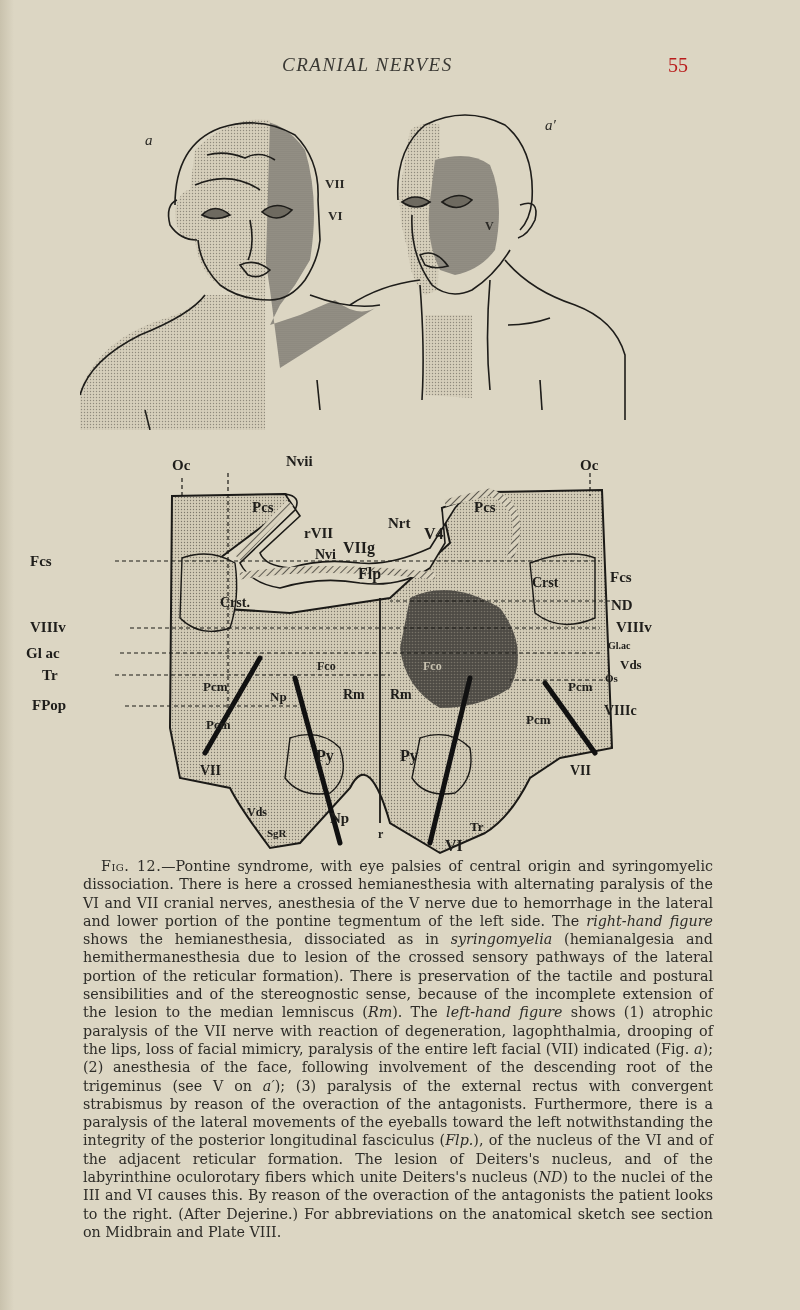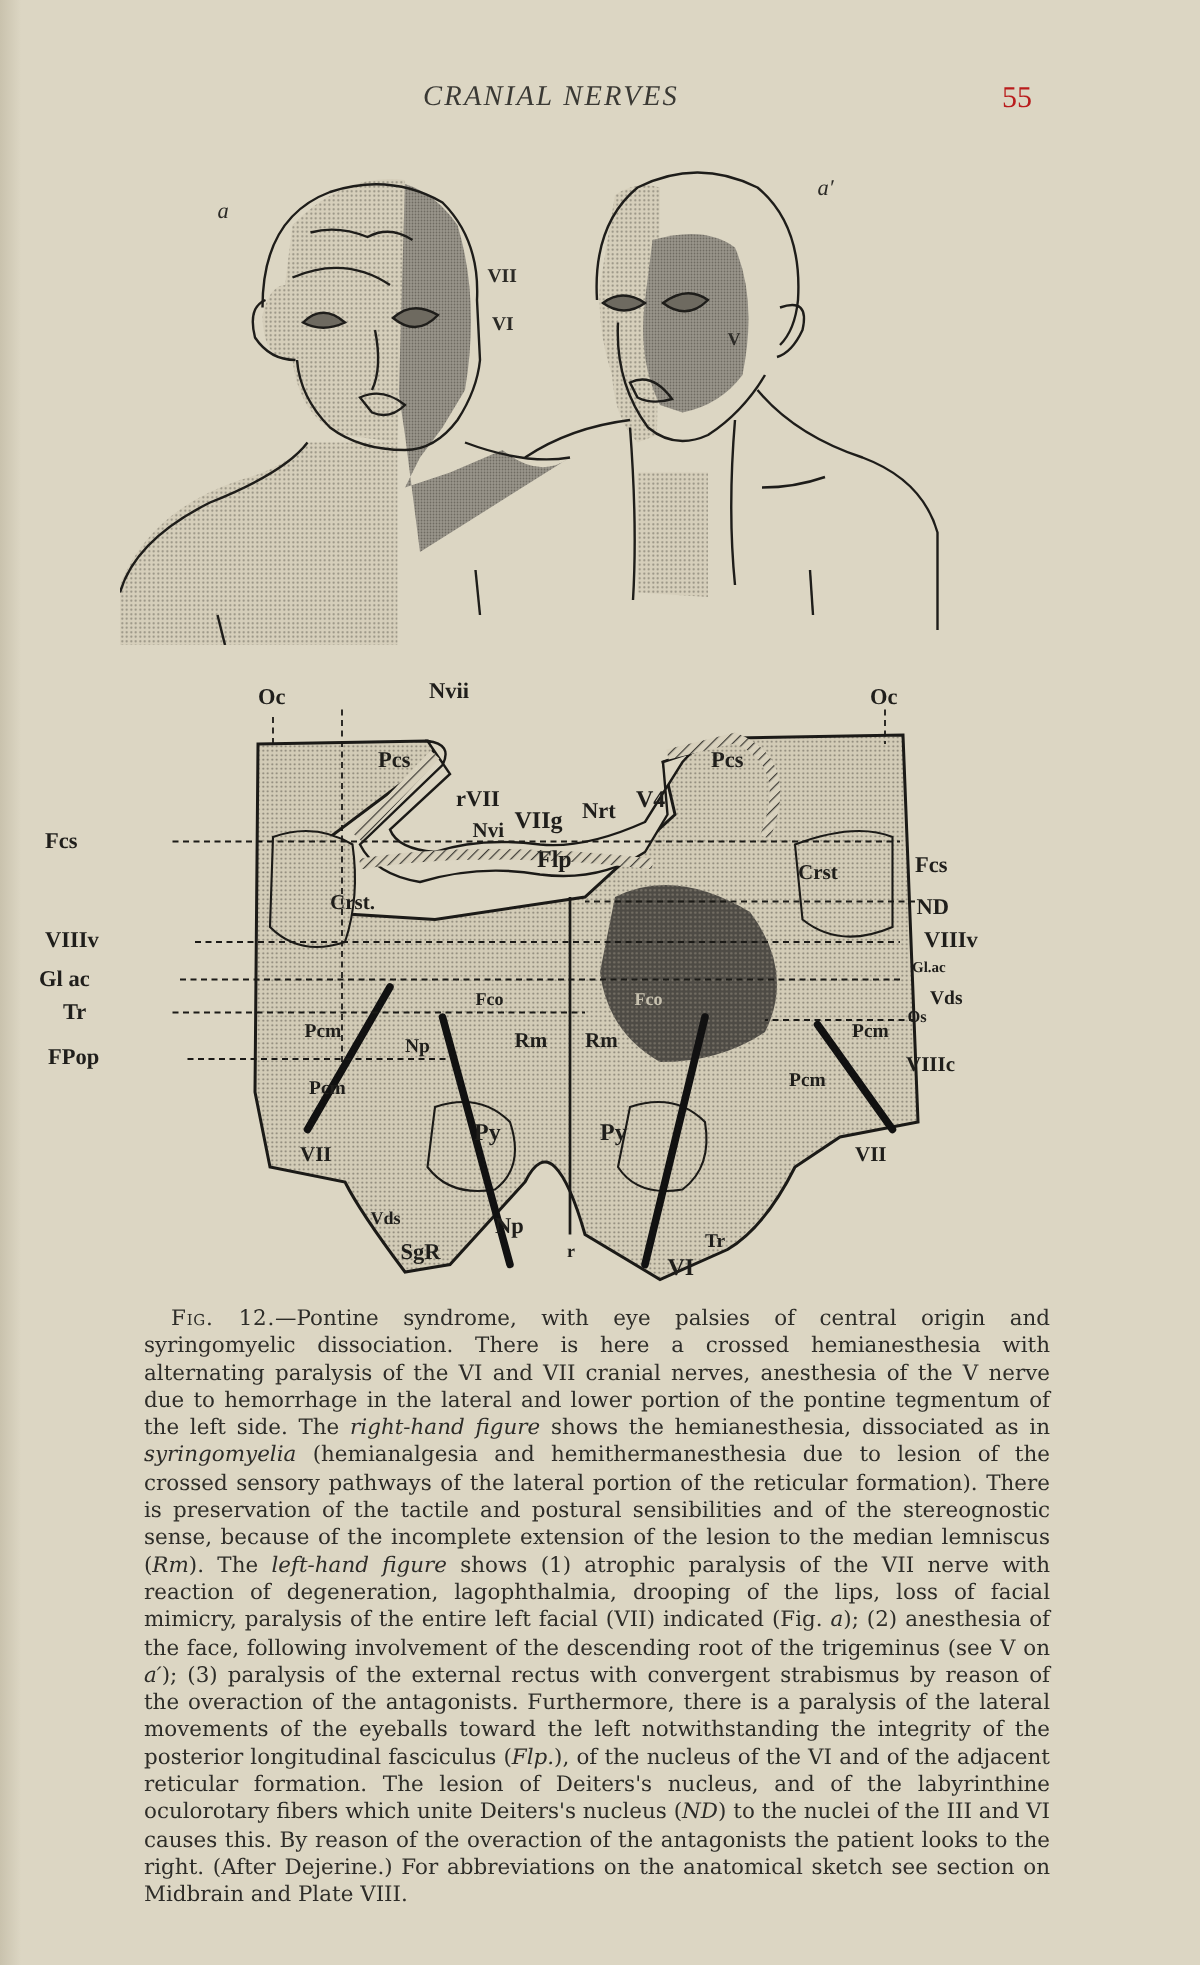--- a/index.html
+++ b/index.html
@@ -36,21 +36,21 @@
     font-weight: bold; color: #1f1e1b; line-height: 1;
   }
   .caption {
     position: absolute; left: 83px; top: 857px; width: 630px;
     font-family: "DejaVu Serif", serif;
     font-size: 14.3px; line-height: 18.3px;
     text-align: justify; color: #2d2c28;
   }
   .caption .fig-num { font-variant: small-caps; letter-spacing: 0.5px; }
   .caption em { font-style: italic; }
-  .caption p { margin: 13px; text-indent: 18px; }
+  .caption p { margin: 0; text-indent: 18px; }
 </style>
 </head>
 <body>
 
 <div class="page-edge"></div>
 
 <header class="running-head">
   <span class="running-title">CRANIAL NERVES</span>
   <span class="page-number">55</span>
 </header>
@@ -168,21 +168,21 @@
   
   <span class="fig-label" style="left:82px;top:10px;font-size:15px;">Oc</span>
   <span class="fig-label" style="left:196px;top:6px;font-size:15px;">Nvii</span>
   <span class="fig-label" style="left:490px;top:10px;font-size:15px;">Oc</span>
   <span class="fig-label" style="left:162px;top:52px;font-size:15px;">Pcs</span>
   <span class="fig-label" style="left:384px;top:52px;font-size:15px;">Pcs</span>
   <span class="fig-label" style="left:214px;top:78px;font-size:15px;">rVII</span>
   <span class="fig-label" style="left:225px;top:100px;font-size:14px;">Nvi</span>
   <span class="fig-label" style="left:253px;top:92px;font-size:16px;">VIIg</span>
   <span class="fig-label" style="left:268px;top:118px;font-size:16px;">Flp</span>
-  <span class="fig-label" style="left:298px;top:68px;font-size:15px;margin-top:18px;">Nrt</span>
+  <span class="fig-label" style="left:298px;top:68px;font-size:15px;">Nrt</span>
   <span class="fig-label" style="left:334px;top:78px;font-size:16px;">V4</span>
 
   
   <span class="fig-label" style="left:130px;top:148px;font-size:14px;">Crst.</span>
   <span class="fig-label" style="left:442px;top:128px;font-size:14px;">Crst</span>
   <span class="fig-label" style="left:227px;top:212px;font-size:12px;">Fco</span>
   <span class="fig-label" style="left:333px;top:212px;font-size:12px;color:#c8c2b0;">Fco</span>
   <span class="fig-label" style="left:253px;top:240px;font-size:14px;">Rm</span>
   <span class="fig-label" style="left:300px;top:240px;font-size:14px;">Rm</span>
   <span class="fig-label" style="left:180px;top:242px;font-size:13px;">Np</span>
@@ -206,21 +206,21 @@
   <span class="fig-label" style="left:526px;top:172px;font-size:15px;">VIIIv</span>
   <span class="fig-label" style="left:518px;top:193px;font-size:10px;">Gl.ac</span>
   <span class="fig-label" style="left:530px;top:210px;font-size:13px;">Vds</span>
   <span class="fig-label" style="left:515px;top:225px;font-size:11px;">Os</span>
   <span class="fig-label" style="left:514px;top:256px;font-size:14px;">VIIIc</span>
 
   
   <span class="fig-label" style="left:110px;top:316px;font-size:14px;">VII</span>
   <span class="fig-label" style="left:480px;top:316px;font-size:14px;">VII</span>
   <span class="fig-label" style="left:157px;top:358px;font-size:12px;">Vds</span>
-  <span class="fig-label" style="left:177px;top:380px;font-size:15px;">SgR</span>
+  <span class="fig-label" style="left:177px;top:380px;font-size:11px;">SgR</span>
   <span class="fig-label" style="left:240px;top:363px;font-size:15px;">Np</span>
   <span class="fig-label" style="left:288px;top:380px;font-size:12px;">r</span>
   <span class="fig-label" style="left:355px;top:390px;font-size:16px;">VI</span>
   <span class="fig-label" style="left:380px;top:372px;font-size:13px;">Tr</span>
 </div>
 
 <div class="caption">
   <p><span class="fig-num">Fig. 12.</span><span>—Pontine syndrome, with eye palsies of central origin and syringomyelic dissociation. There is here a crossed hemianesthesia with alternating paralysis of the VI and VII cranial nerves, anesthesia of the V nerve due to hemorrhage in the lateral and lower portion of the pontine tegmentum of the left side. The </span><em>right-hand figure</em><span> shows the hemianesthesia, dissociated as in </span><em>syringomyelia</em><span> (hemianalgesia and hemithermanesthesia due to lesion of the crossed sensory pathways of the lateral portion of the reticular formation). There is preservation of the tactile and postural sensibilities and of the stereognostic sense, because of the incomplete extension of the lesion to the median lemniscus (</span><em>Rm</em><span>). The </span><em>left-hand figure</em><span> shows (1) atrophic paralysis of the VII nerve with reaction of degeneration, lagophthalmia, drooping of the lips, loss of facial mimicry, paralysis of the entire left facial (VII) indicated (Fig. </span><em>a</em><span>); (2) anesthesia of the face, following involvement of the descending root of the trigeminus (see V on </span><em>a′</em><span>); (3) paralysis of the external rectus with convergent strabismus by reason of the overaction of the antagonists. Furthermore, there is a paralysis of the lateral movements of the eyeballs toward the left notwithstanding the integrity of the posterior longitudinal fasciculus (</span><em>Flp.</em><span>), of the nucleus of the VI and of the adjacent reticular formation. The lesion of Deiters's nucleus, and of the labyrinthine oculorotary fibers which unite Deiters's nucleus (</span><em>ND</em><span>) to the nuclei of the III and VI causes this. By reason of the overaction of the antagonists the patient looks to the right. (After Dejerine.) For abbreviations on the anatomical sketch see section on Midbrain and Plate VIII.</span></p>
 </div>
 

